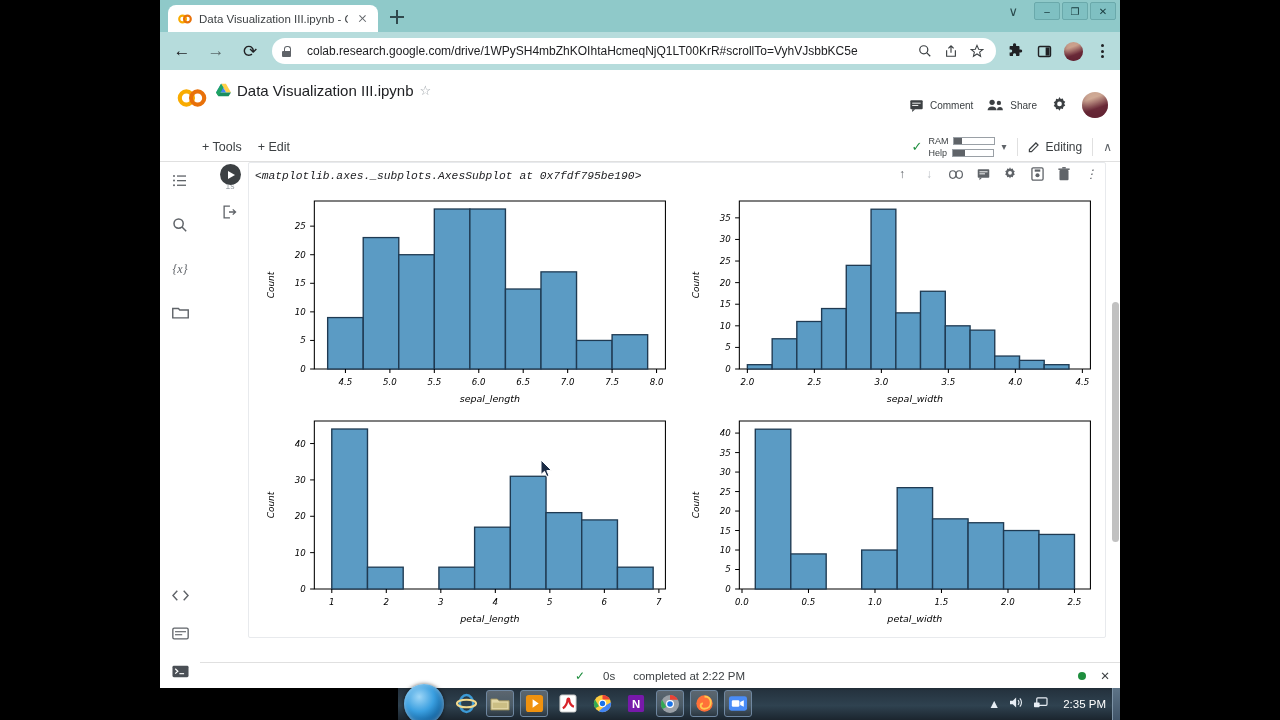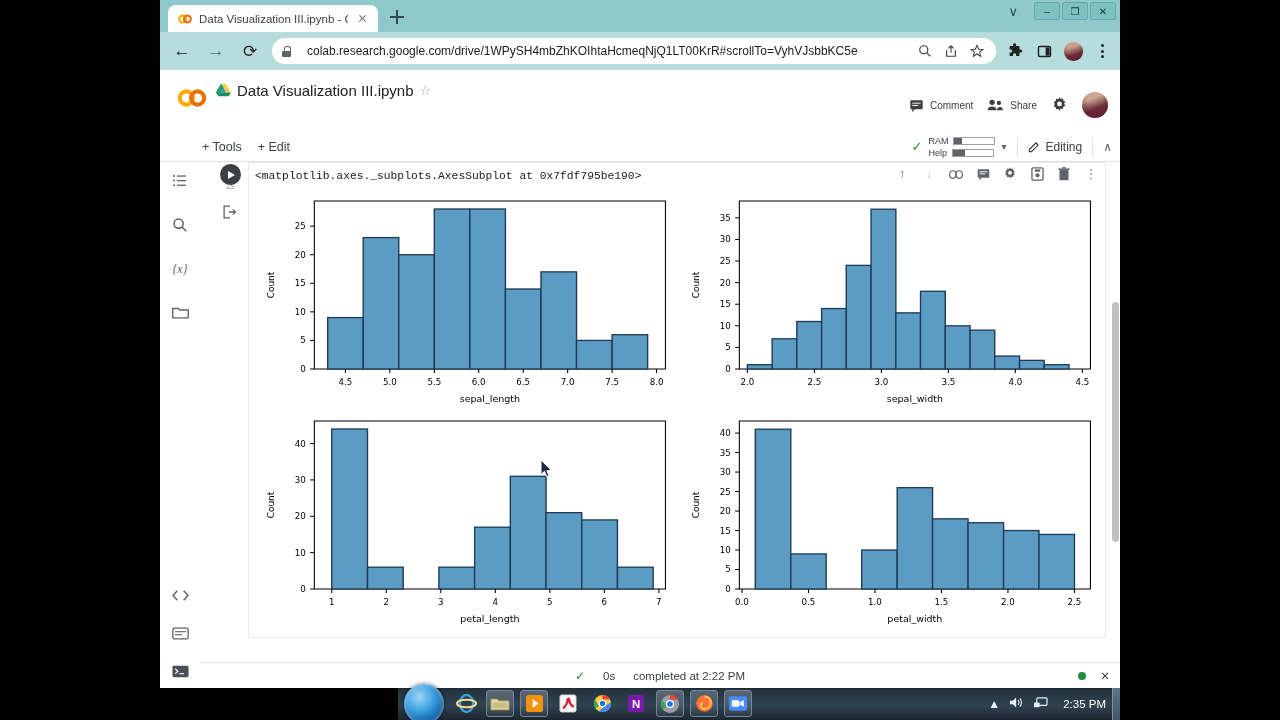--- a/index.html
+++ b/index.html
@@ -87,21 +87,21 @@
 
   
   .nb { position:absolute; left: 40px; right: 0; top: 92px; bottom: 0; background:#fff; }
   .cell { position:absolute; left: 12px; right: 14px; top: 0; }
   .cell-gutter { position:absolute; left:0; top: 4px; width: 36px; display:flex; flex-direction:column; align-items:center; gap: 4px; }
   .gut-check { color:#1e8e3e; font-size: 11px; line-height: 1; }
   .gut-time { font-size: 8.5px; color:#9aa0a6; }
   .run-btn { width: 21px; height: 21px; border-radius: 50%; background:#3c4043; display:flex; align-items:center; justify-content:center; cursor:pointer; }
   .run-btn:after { content:""; width:0; height:0; border-left: 7px solid #fff; border-top: 4.5px solid transparent; border-bottom: 4.5px solid transparent; margin-left: 2px; }
   .out-link { margin-top: 10px; color:#5f6368; font-size: 13px; }
-  .out-box { margin-left: 36px; border: 1px solid #e8eaed; border-radius: 2px; background:#fff; position: relative; }
+  .out-box { margin-left: 36px; border: 1px solid #e8eaed; border-radius: 2px; background:#fff; position: relative; font-style: italic; }
   .out-head { display:flex; align-items:center; height: 26px; padding: 0 6px; }
   .out-text { font-family:"Liberation Mono", monospace; font-size: 11.3px; color:#202124; white-space: nowrap; }
   .cell-tools { position:absolute; right: 6px; top: 3px; display:flex; align-items:center; gap: 11px; }
   .ct { width: 16px; height: 16px; display:flex; align-items:center; justify-content:center; color:#5f6368; cursor:pointer; font-size: 12px; }
   .ct.dim { color:#bdc1c6; }
 
   
   .figwrap { padding: 2px 4px 8px 4px; }
   .figgrid { display: grid; grid-template-columns: 1fr 1fr; grid-template-rows: 1fr 1fr; gap: 2px; }
   .subplot { position: relative; height: 218px; }

